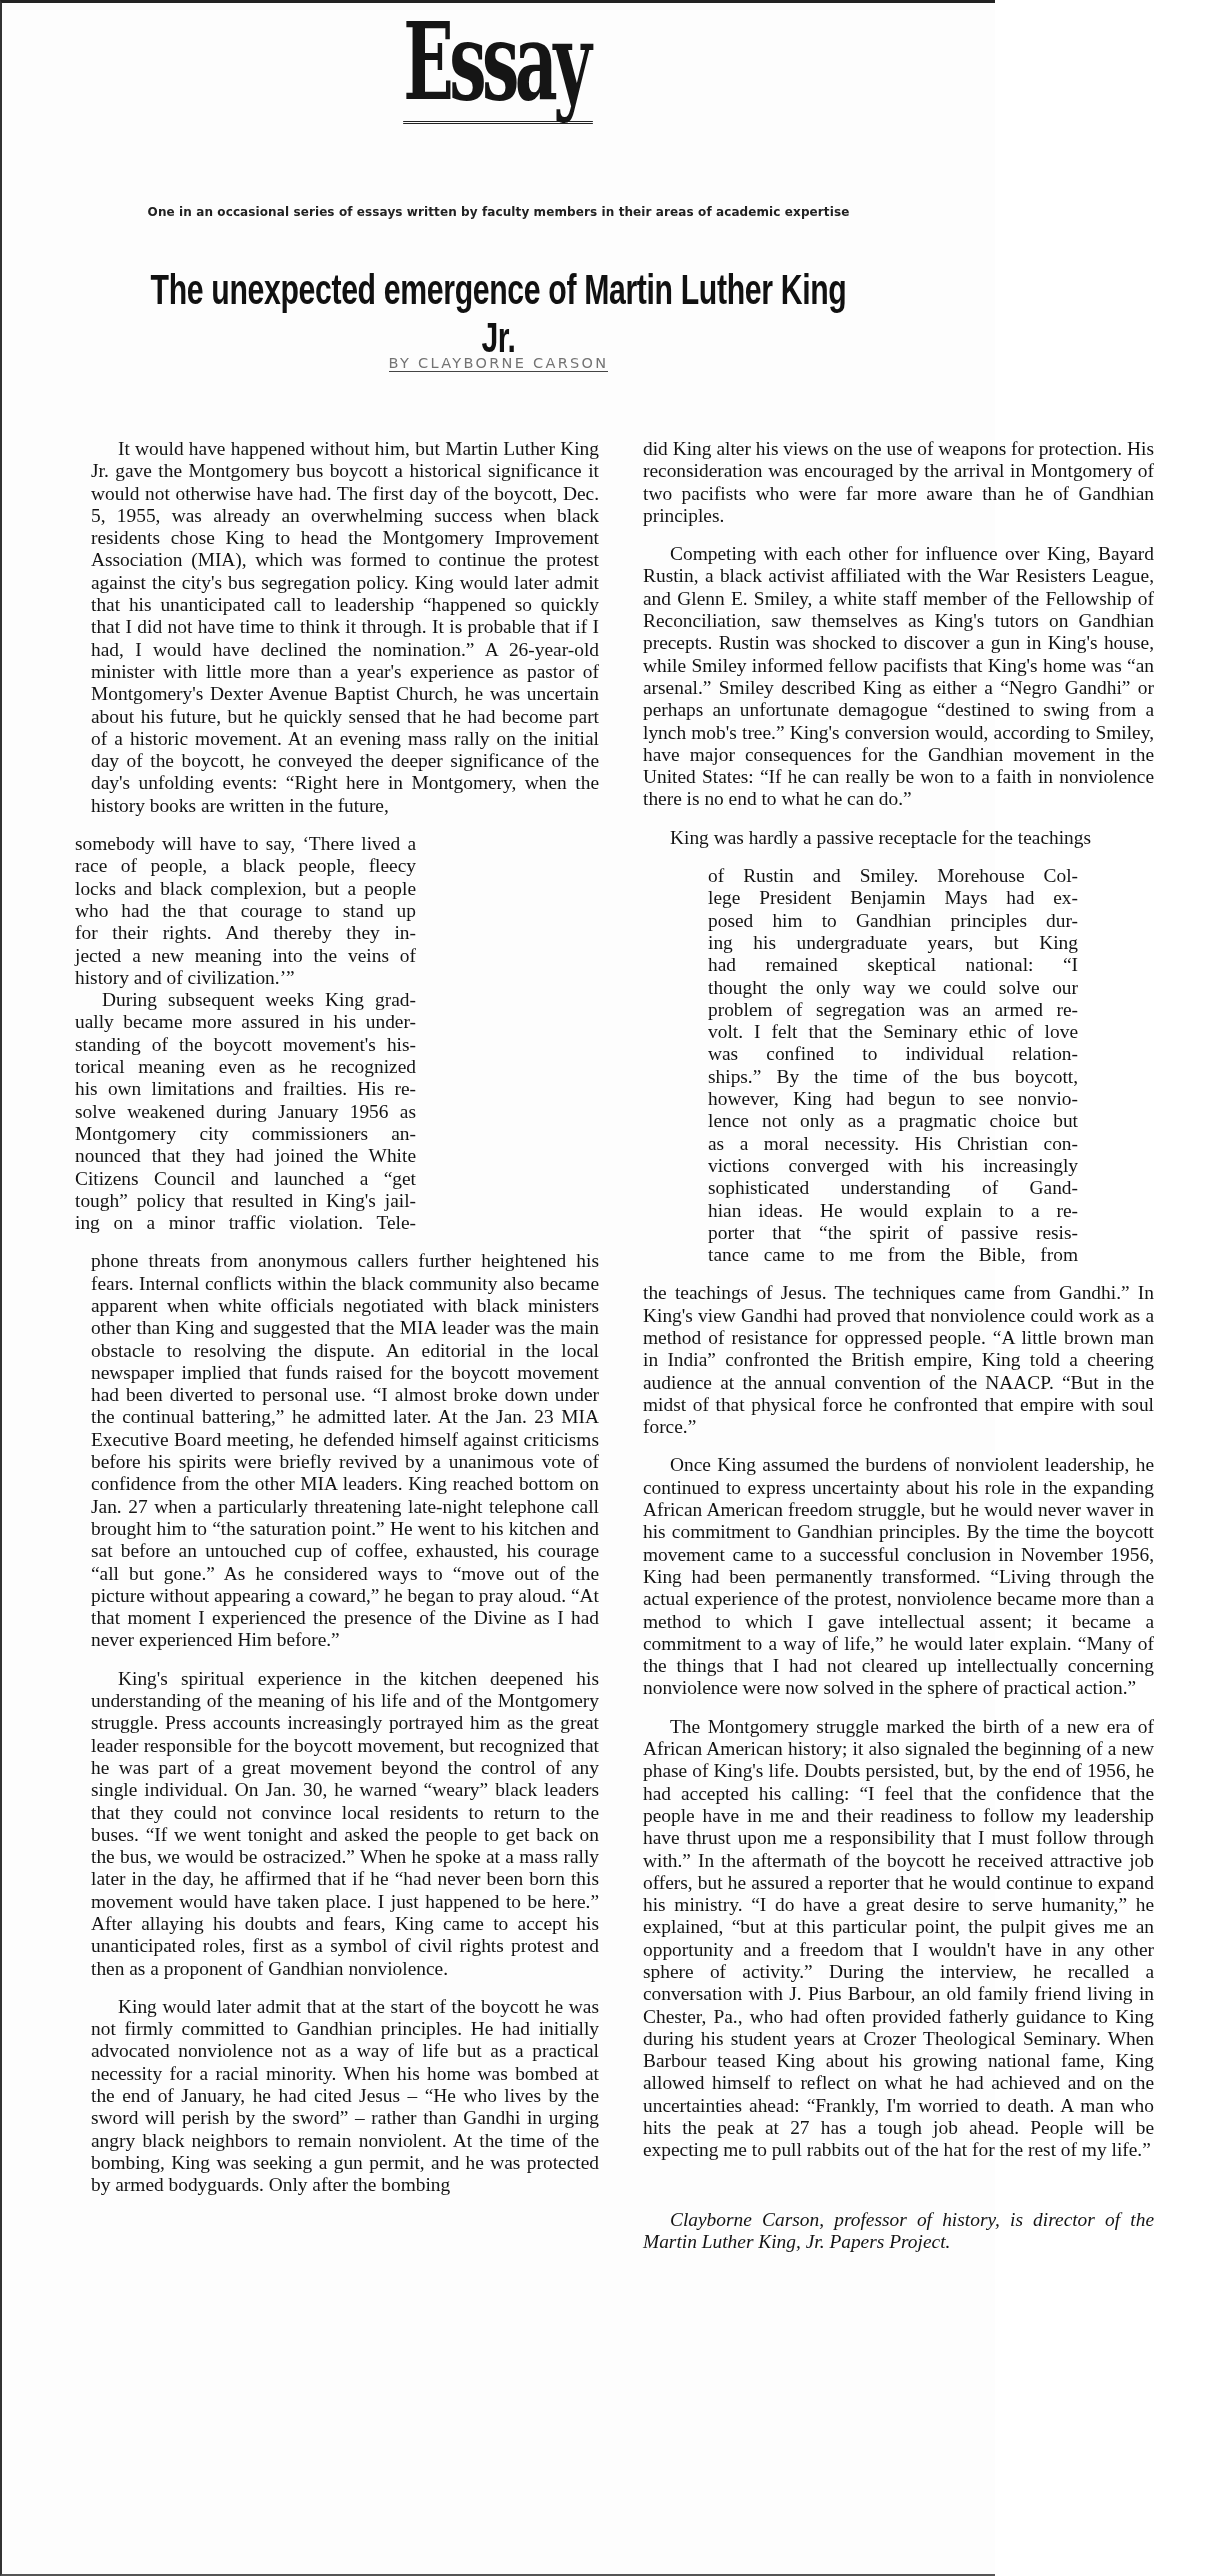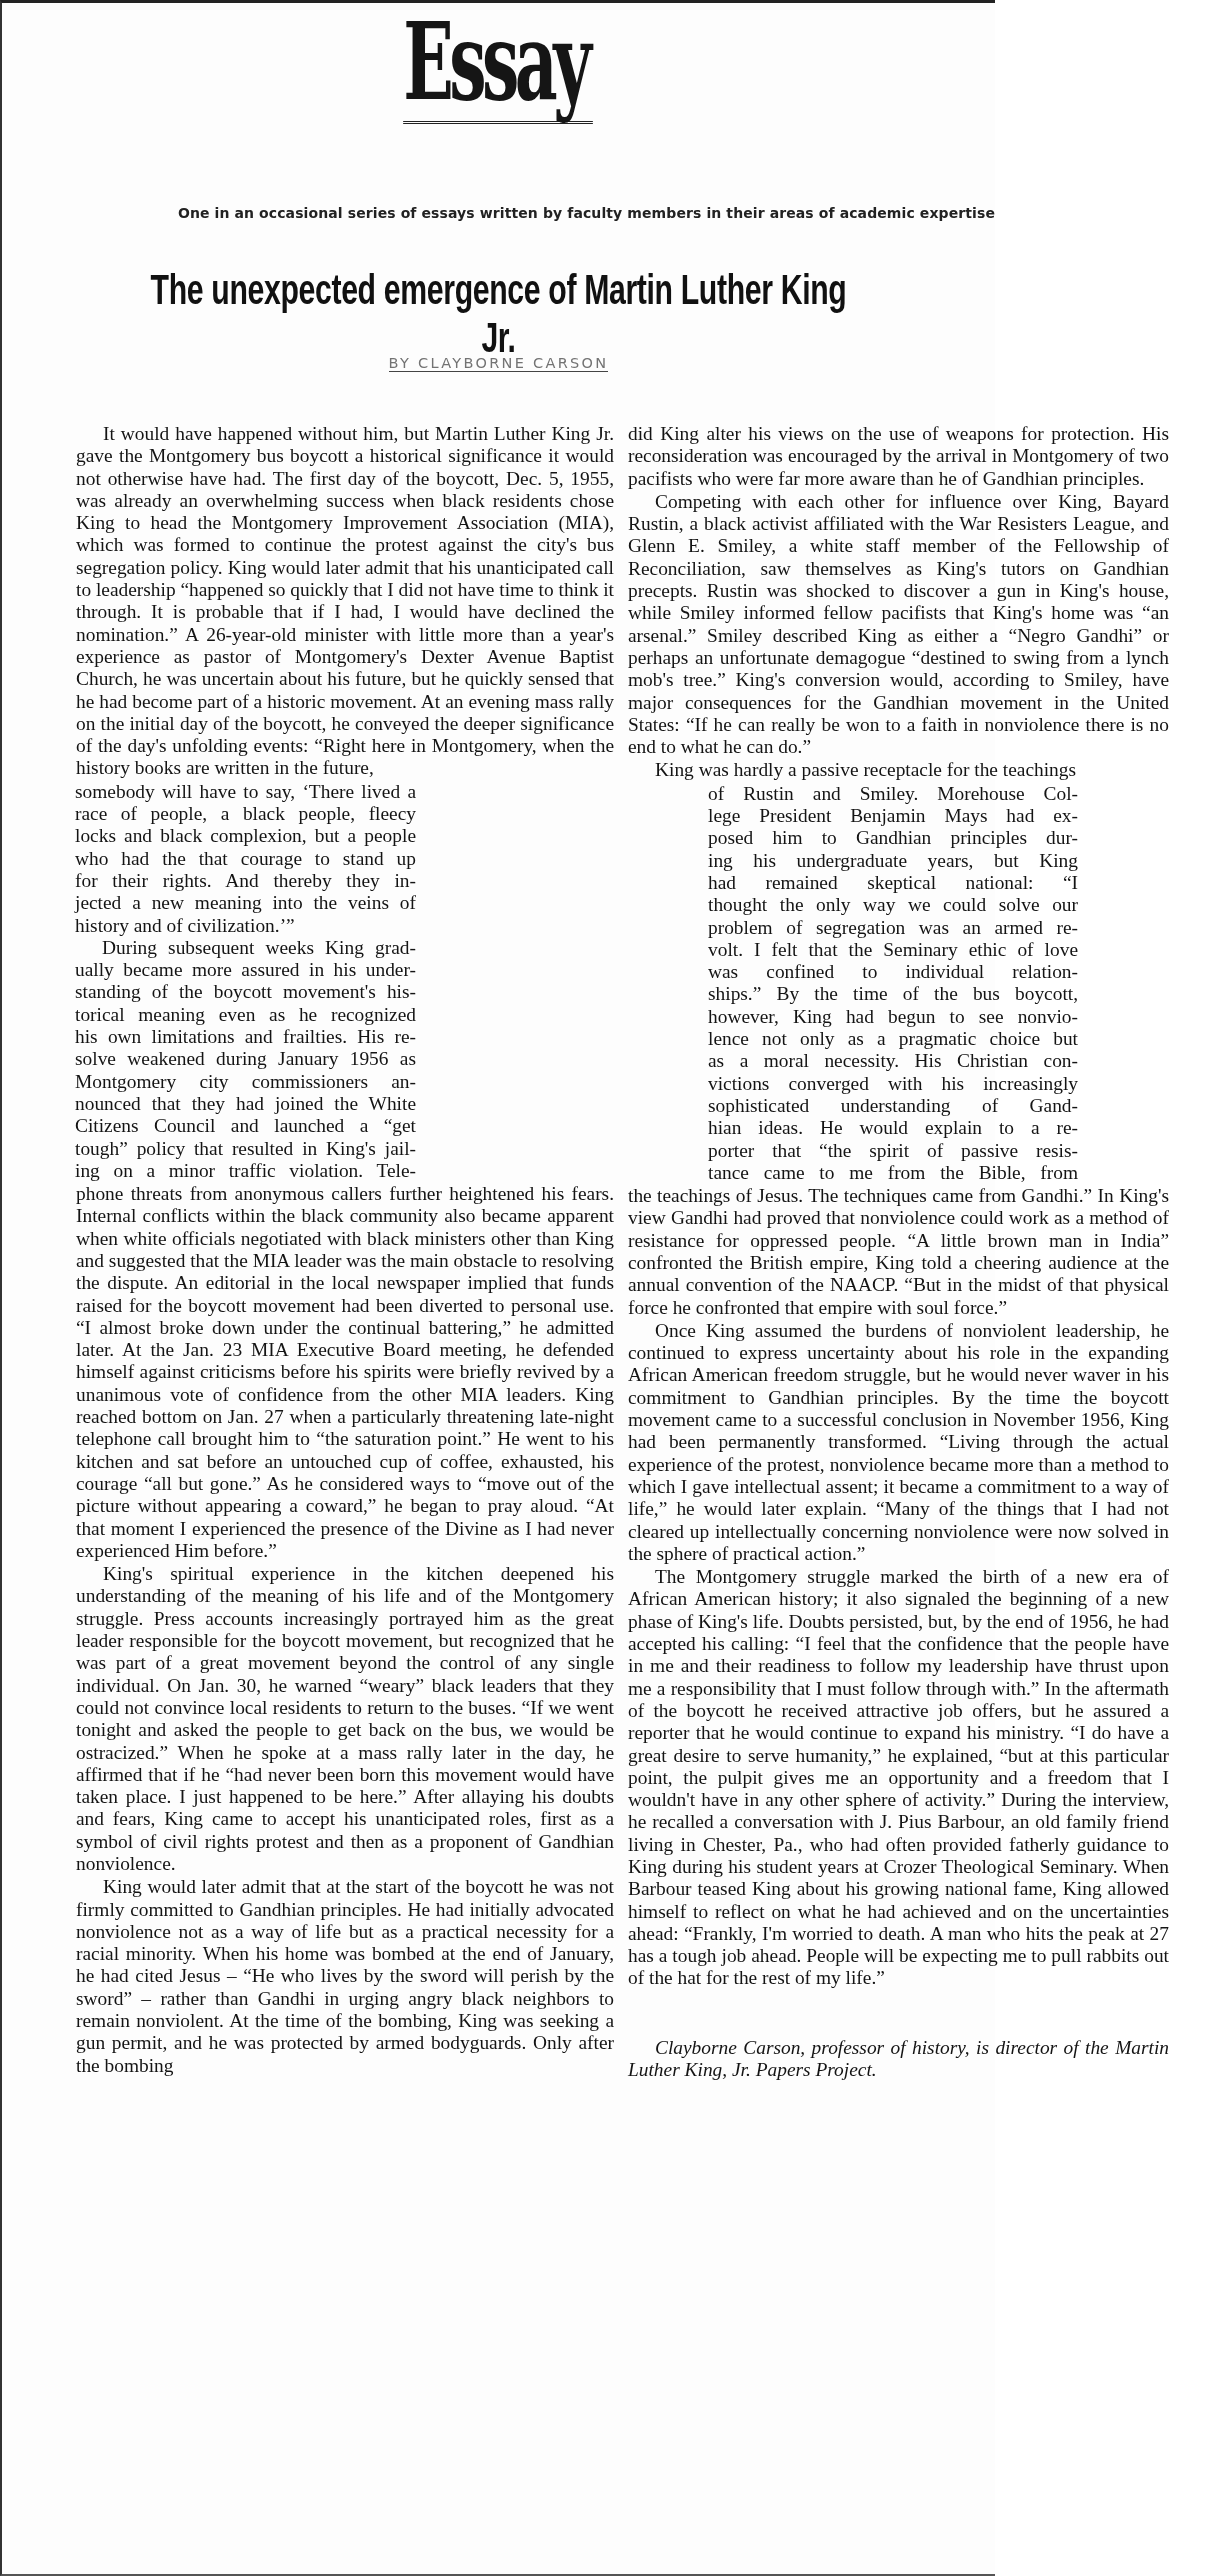--- a/index.html
+++ b/index.html
@@ -3,32 +3,32 @@
 <meta charset="utf-8">
 <style>
   html, body { margin: 0; padding: 0; background: #ffffff; }
   body { width: 1223px; height: 2576px; position: relative; overflow: hidden; color: #111; }
   .page { position: absolute; left: 0; top: 0; width: 995px; height: 2576px; background: #fdfdfd;
           border-top: 3.6px solid #222; border-left: 2.7px solid #333; border-bottom: 2.7px solid #555; box-sizing: border-box; }
   .masthead { position: absolute; left: 0; width: 100%; top: 5.4px; text-align: center; }
   .masthead .word { display: inline-block; font-family: "DejaVu Serif", serif; font-weight: bold;
           font-size: 107px; letter-spacing: -7.3px; transform: scaleX(0.62); transform-origin: center; line-height: 1;
           color: #151515; border-bottom: 3.6px double #222; padding: 0 9px 5.4px 0; }
-  .series { position: absolute; top: 202px; left: 0; width: 100%; text-align: right;
-          font-family: "DejaVu Sans", sans-serif; font-weight: bold; font-size: 14px; letter-spacing: 0.1px; color: #222; }
+  .series { position: absolute; top: 202px; left: 0; width: 100%; text-align: center;
+          font-family: "DejaVu Sans", sans-serif; font-weight: bold; font-size: 12px; letter-spacing: 0.1px; color: #222; }
   .headline { position: absolute; top: 263px; left: 0; width: 100%; text-align: center; }
   .headline span { display: inline-block; font-family: "Liberation Sans", sans-serif; font-weight: bold; font-size: 42px;
           transform: scaleX(0.72); transform-origin: center; letter-spacing: -0.5px; color: #111; }
   .byline { position: absolute; top: 352px; left: 0; width: 100%; text-align: center; }
   .byline span { display: inline-block; font-family: "DejaVu Sans", sans-serif; font-size: 14.5px; letter-spacing: 2.3px;
           color: #737373; border-bottom: 1.8px solid #444; padding-bottom: 0; }
 
   .col { position: absolute; font-family: "Liberation Serif", serif; font-size: 19.4px; line-height: 22.3px;
           text-align: justify; color: #141414; hyphens: manual; }
-  .col p { margin: 1px; text-indent: 27px; }
+  .col p { margin: 16px; text-indent: 27px; }
   .col p.noindent { text-indent: 0; }
   .col .ln { display: block; text-align: justify; text-align-last: justify; white-space: nowrap; }
   .col .ln.last { text-align-last: left; }
   .col .ln.ind { padding-left: 27px; }
 
   #col-left { left: 73px; top: 419px; width: 540px; }
   #col-right { left: 625px; top: 419px; width: 543px; }
 
   .photo-wrap { position: absolute; left: 472px; top: 924px; width: 289px; }
   .photo { width: 289px; height: 345px; position: relative; overflow: hidden;

